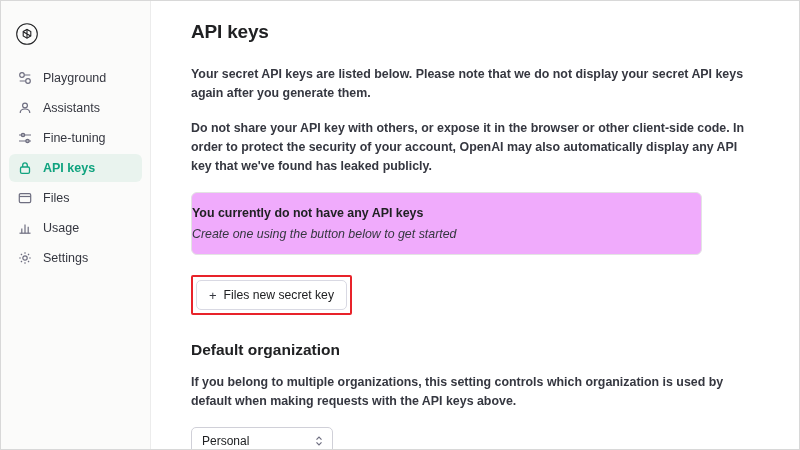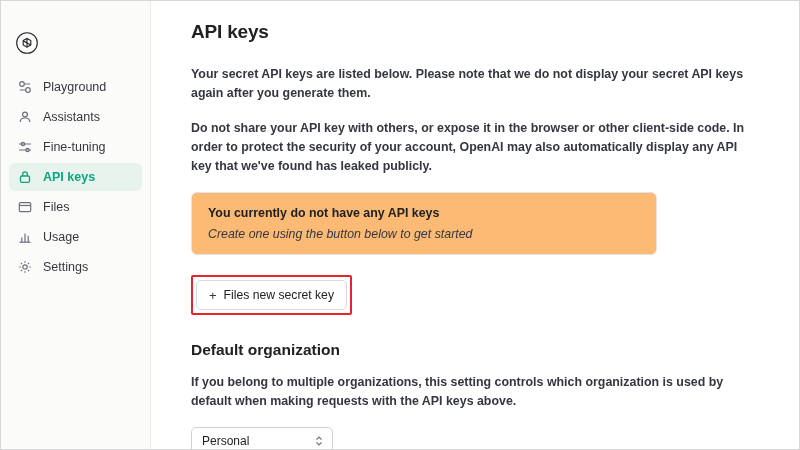--- a/index.html
+++ b/index.html
@@ -17,21 +17,21 @@
     background: #ffffff;
     position: relative;
   }
 
   
   .sidebar {
     width: 150px;
     flex: 0 0 150px;
     background: #fbfbfa;
     border-right: 1px solid #ececec;
-    padding-top: 20px;
+    padding-top: 11px;
     display: flex;
     flex-direction: column;
   }
   .logo-wrap {
     height: 44px;
     display: flex;
     align-items: center;
     padding-left: 14px;
   }
   .logo { width: 24px; height: 24px; display: block; }
@@ -81,23 +81,23 @@
     margin: 0 0 16px 12px;
     max-width: 560px;
     font-weight: bold;
   }
   .para.wide { max-width: 565px; }
 
   .notice {
     margin: 4px 0 0 12px;
     border: 1px solid #e3e3e3;
     border-radius: 6px;
-    background: #fdba74;
-    padding: 13px 16px;
-    width: 466px;
+    background: #f0abfc;
+    padding: 13px 0;
+    width: 511px;
   }
   .notice-title {
     font-size: 12.4px;
     font-weight: bold;
     color: #202123;
     margin-bottom: 7px;
   }
   .notice-sub {
     font-size: 12.4px;
     color: #353740;

